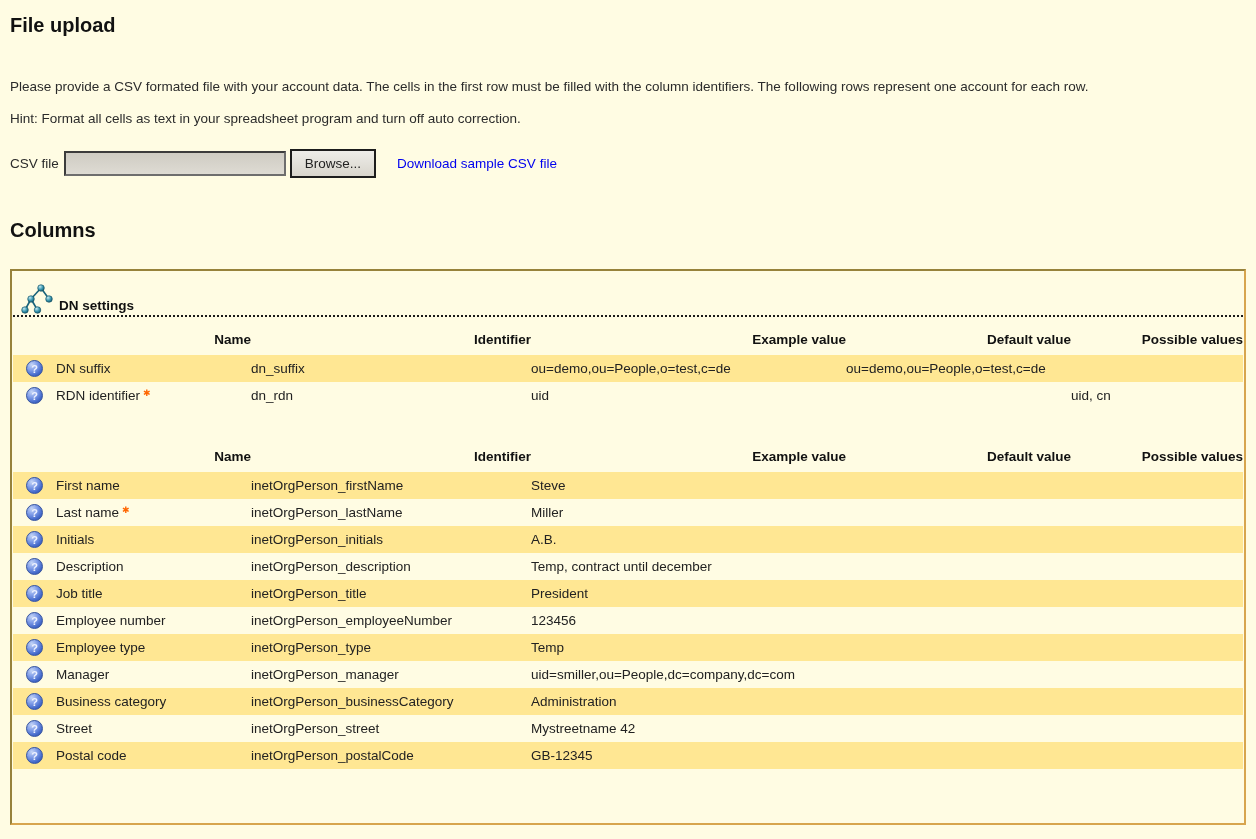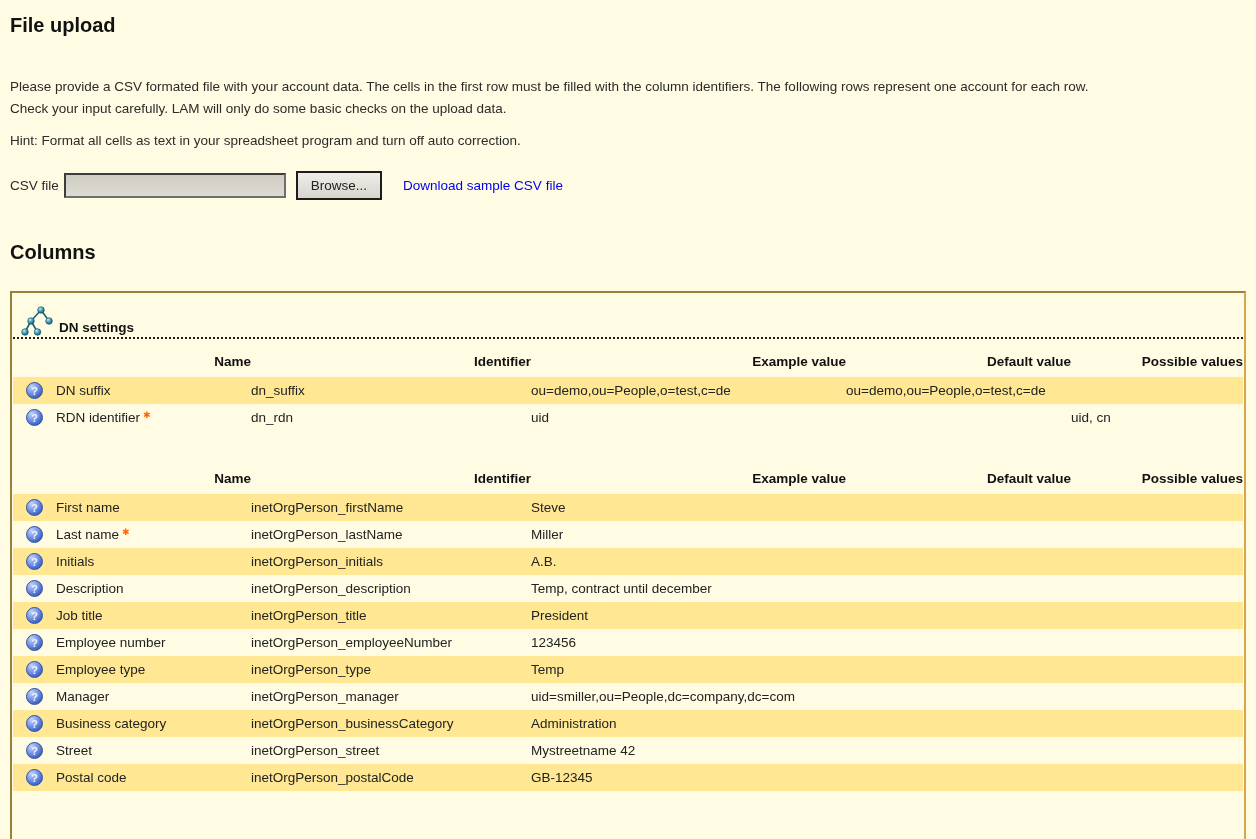--- a/index.html
+++ b/index.html
@@ -22,21 +22,21 @@
   .csv-label { margin-right:5px; color:#2b2b2b; }
   .file-input {
     width:222px; height:25px;
     background:linear-gradient(#cfccc3,#dedbd3);
     border:2px solid #3c3c3c;
     border-right-color:#6e6e6e; border-bottom-color:#6e6e6e;
     font-family:"Liberation Sans", sans-serif; font-size:13px;
     padding:0 4px; color:#222; outline:none;
   }
   .browse-btn {
-    height:29px; margin-left:10px; padding:0 13px;
+    height:29px; margin-left:4px; padding:0 13px;
     background:linear-gradient(#eeede9,#d8d5cc);
     border:2px solid #1d1d1d;
     font-family:"Liberation Sans", sans-serif; font-size:13.5px; color:#222;
     cursor:pointer;
   }
   .upload-btn {
     height:28px; margin-left:7px; padding:0 14px;
     background:linear-gradient(#f5f5f4,#e4e4e2);
     border:1px solid #c3c3c3; border-radius:4px;
     font-family:"Liberation Sans", sans-serif; font-size:14.5px; color:#8b8b8b;
@@ -87,21 +87,20 @@
   }
   .star { color:#f60; font-size:9px; margin-left:3px; vertical-align:4px; }
 </style>
 </head>
 <body>
 
 <h1 class="page-title">File upload</h1>
 
 <div class="intro">
   <div>Please provide a CSV formated file with your account data. The cells in the first row must be filled with the column identifiers. The following rows represent one account for each row.</div>
-  <div>Check your input carefully. LAM will only do some basic checks on the upload data.</div>
 </div>
 
 <div class="hint">Hint: Format all cells as text in your spreadsheet program and turn off auto correction.</div>
 
 <div class="csv-row">
   <span class="csv-label">CSV file</span>
   <input type="text" class="file-input" value="" style="">
   <button class="browse-btn">Browse...</button>
   <a class="sample-link">Download sample CSV file</a>
 </div>

